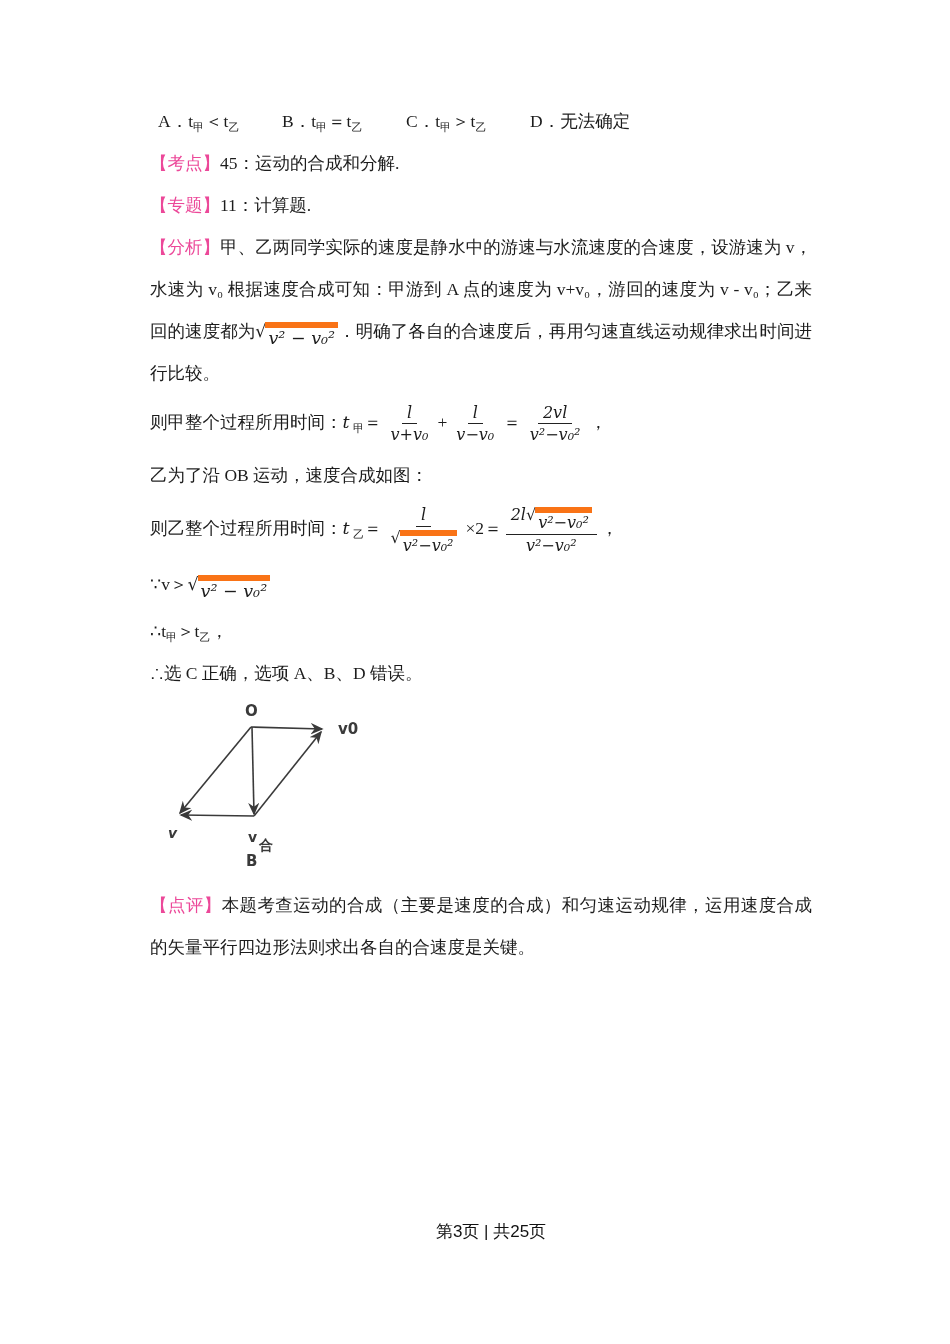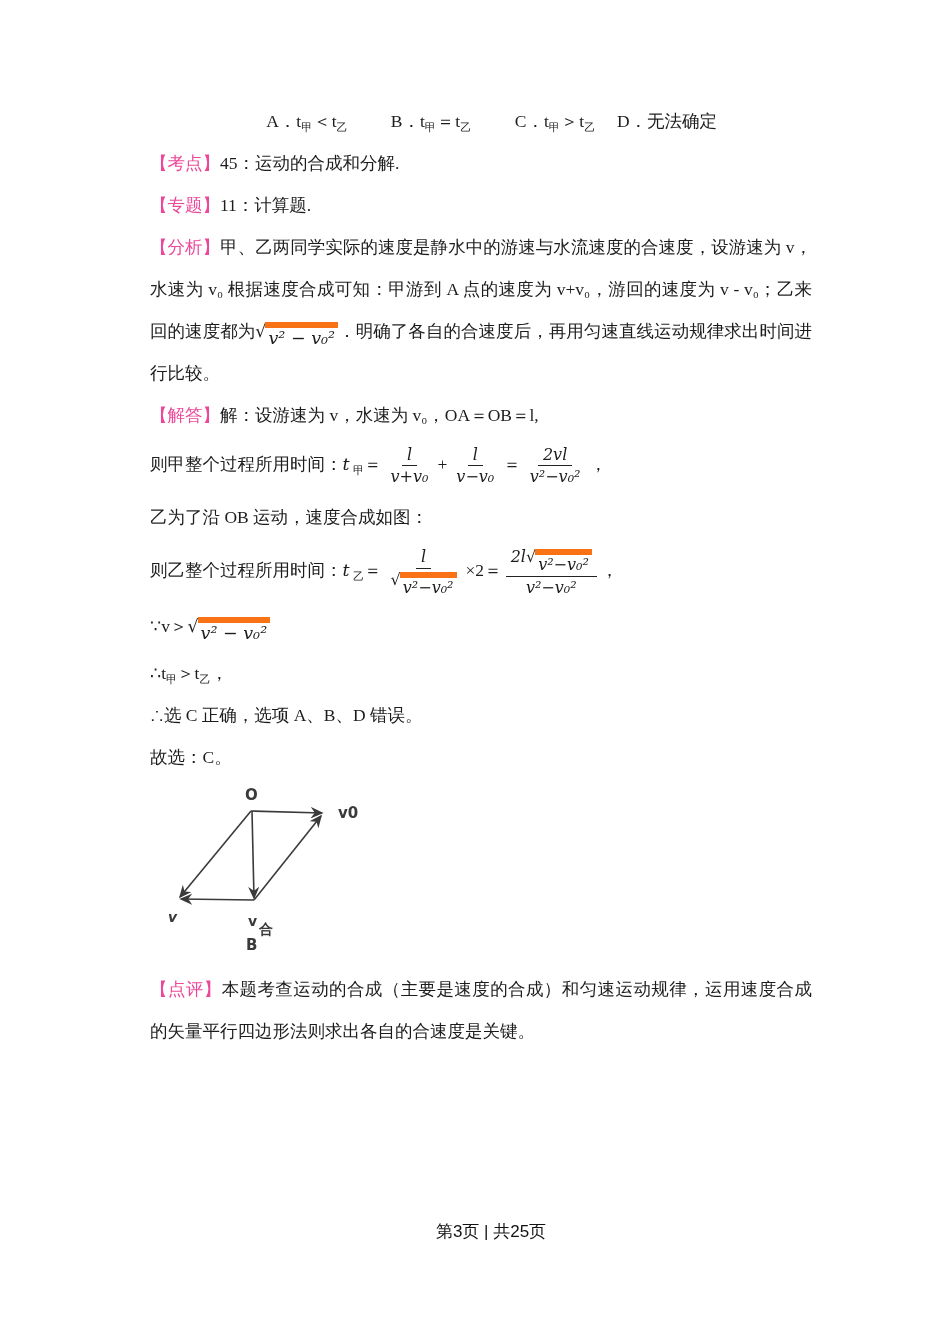--- a/index.html
+++ b/index.html
@@ -8,21 +8,21 @@
     font-family:"Liberation Serif","DejaVu Serif",serif;
     color:#1c1c1c;
   }
   .content{
     position:absolute;left:150px;top:100px;width:662px;
     font-size:17.5px;line-height:42px;text-align:justify;
   }
   .line{margin:0;}
   .tag{color:#ec4899;}
   
-  .opts{white-space:nowrap;text-align:center;text-decoration:underline;}
+  .opts{white-space:nowrap;margin-left:8px;text-align:left;text-decoration:underline;}
   .opt{display:inline-block;width:124px;}
   .opt.last{width:auto;}
   .s{font-size:11px;vertical-align:-4px;line-height:0;}
   .cmp{padding:0 1px;}
   
   .fline{line-height:normal;padding:9px 0 10px;}
   .math{white-space:nowrap;}
   .math .var{font-style:italic;font-family:"DejaVu Serif",serif;}
   .frac{display:inline-flex;flex-direction:column;align-items:center;
         vertical-align:middle;margin:0 4px;line-height:1.2;font-size:16px;
@@ -57,21 +57,20 @@
 
   <p class="line"><span class="tag">【考点】</span><span>45：运动的合成和分解.</span></p>
 
   <p class="line"><span class="tag">【专题】</span><span>11：计算题.</span></p>
 
   <p class="line"><span class="tag">【分析】</span><span>甲、乙两同学实际的速度是静水中的游速与水流速度的合速度，设游速为 v，水速为 v₀ 根据速度合成可知：甲游到 A 点的速度为 v+v₀，游回的速度为 v - v₀；乙来回的速度都为</span><span class="sqrt">
         <span class="sign">√</span>
         <span class="rad">v² − v₀²</span>
       </span><span>．明确了各自的合速度后，再用匀速直线运动规律求出时间进行比较。</span></p>
 
-  <p class="line"><span class="tag">【解答】</span><span>解：设游速为 v，水速为 v₀，OA＝OB＝l,</span></p>
 
   <p class="line fline"><span>则甲整个过程所用时间：</span><span class="math"><span class="var">t</span> <sub class="s">甲</sub><span>＝</span><span class="frac">
           <span class="num">l</span>
           <span class="den">v+v₀</span>
         </span><span>+</span><span class="frac">
           <span class="num">l</span>
           <span class="den">v−v₀</span>
         </span><span>＝</span><span class="frac">
           <span class="num">2vl</span>
           <span class="den">v²−v₀²</span>
@@ -95,21 +94,20 @@
 
   <p class="line because-line"><span>∵</span><span class="var math">v</span><span>＞</span><span class="sqrt">
         <span class="sign">√</span>
         <span class="rad">v² − v₀²</span>
       </span></p>
 
   <p class="line"><span>∴</span><span>t</span><sub class="s">甲</sub><span>＞</span><span>t</span><sub class="s">乙</sub><span>，</span></p>
 
   <p class="line">∴选 C 正确，选项 A、B、D 错误。</p>
 
-  <p class="line">故选：C。</p>
 
   <div class="diagram-wrap">
     <svg width="330" height="180" viewBox="0 0 330 180">
       <defs>
         <marker id="ah" markerWidth="10" markerHeight="10" refX="7" refY="3.5" orient="auto">
           <path d="M0,0 L8,3.5 L0,7 L2.5,3.5 Z" fill="#3a3a3a"></path>
         </marker>
       </defs>
 
       <line x1="95" y1="27" x2="166" y2="29" stroke="#3a3a3a" stroke-width="1.6" marker-end="url(#ah)"></line>

